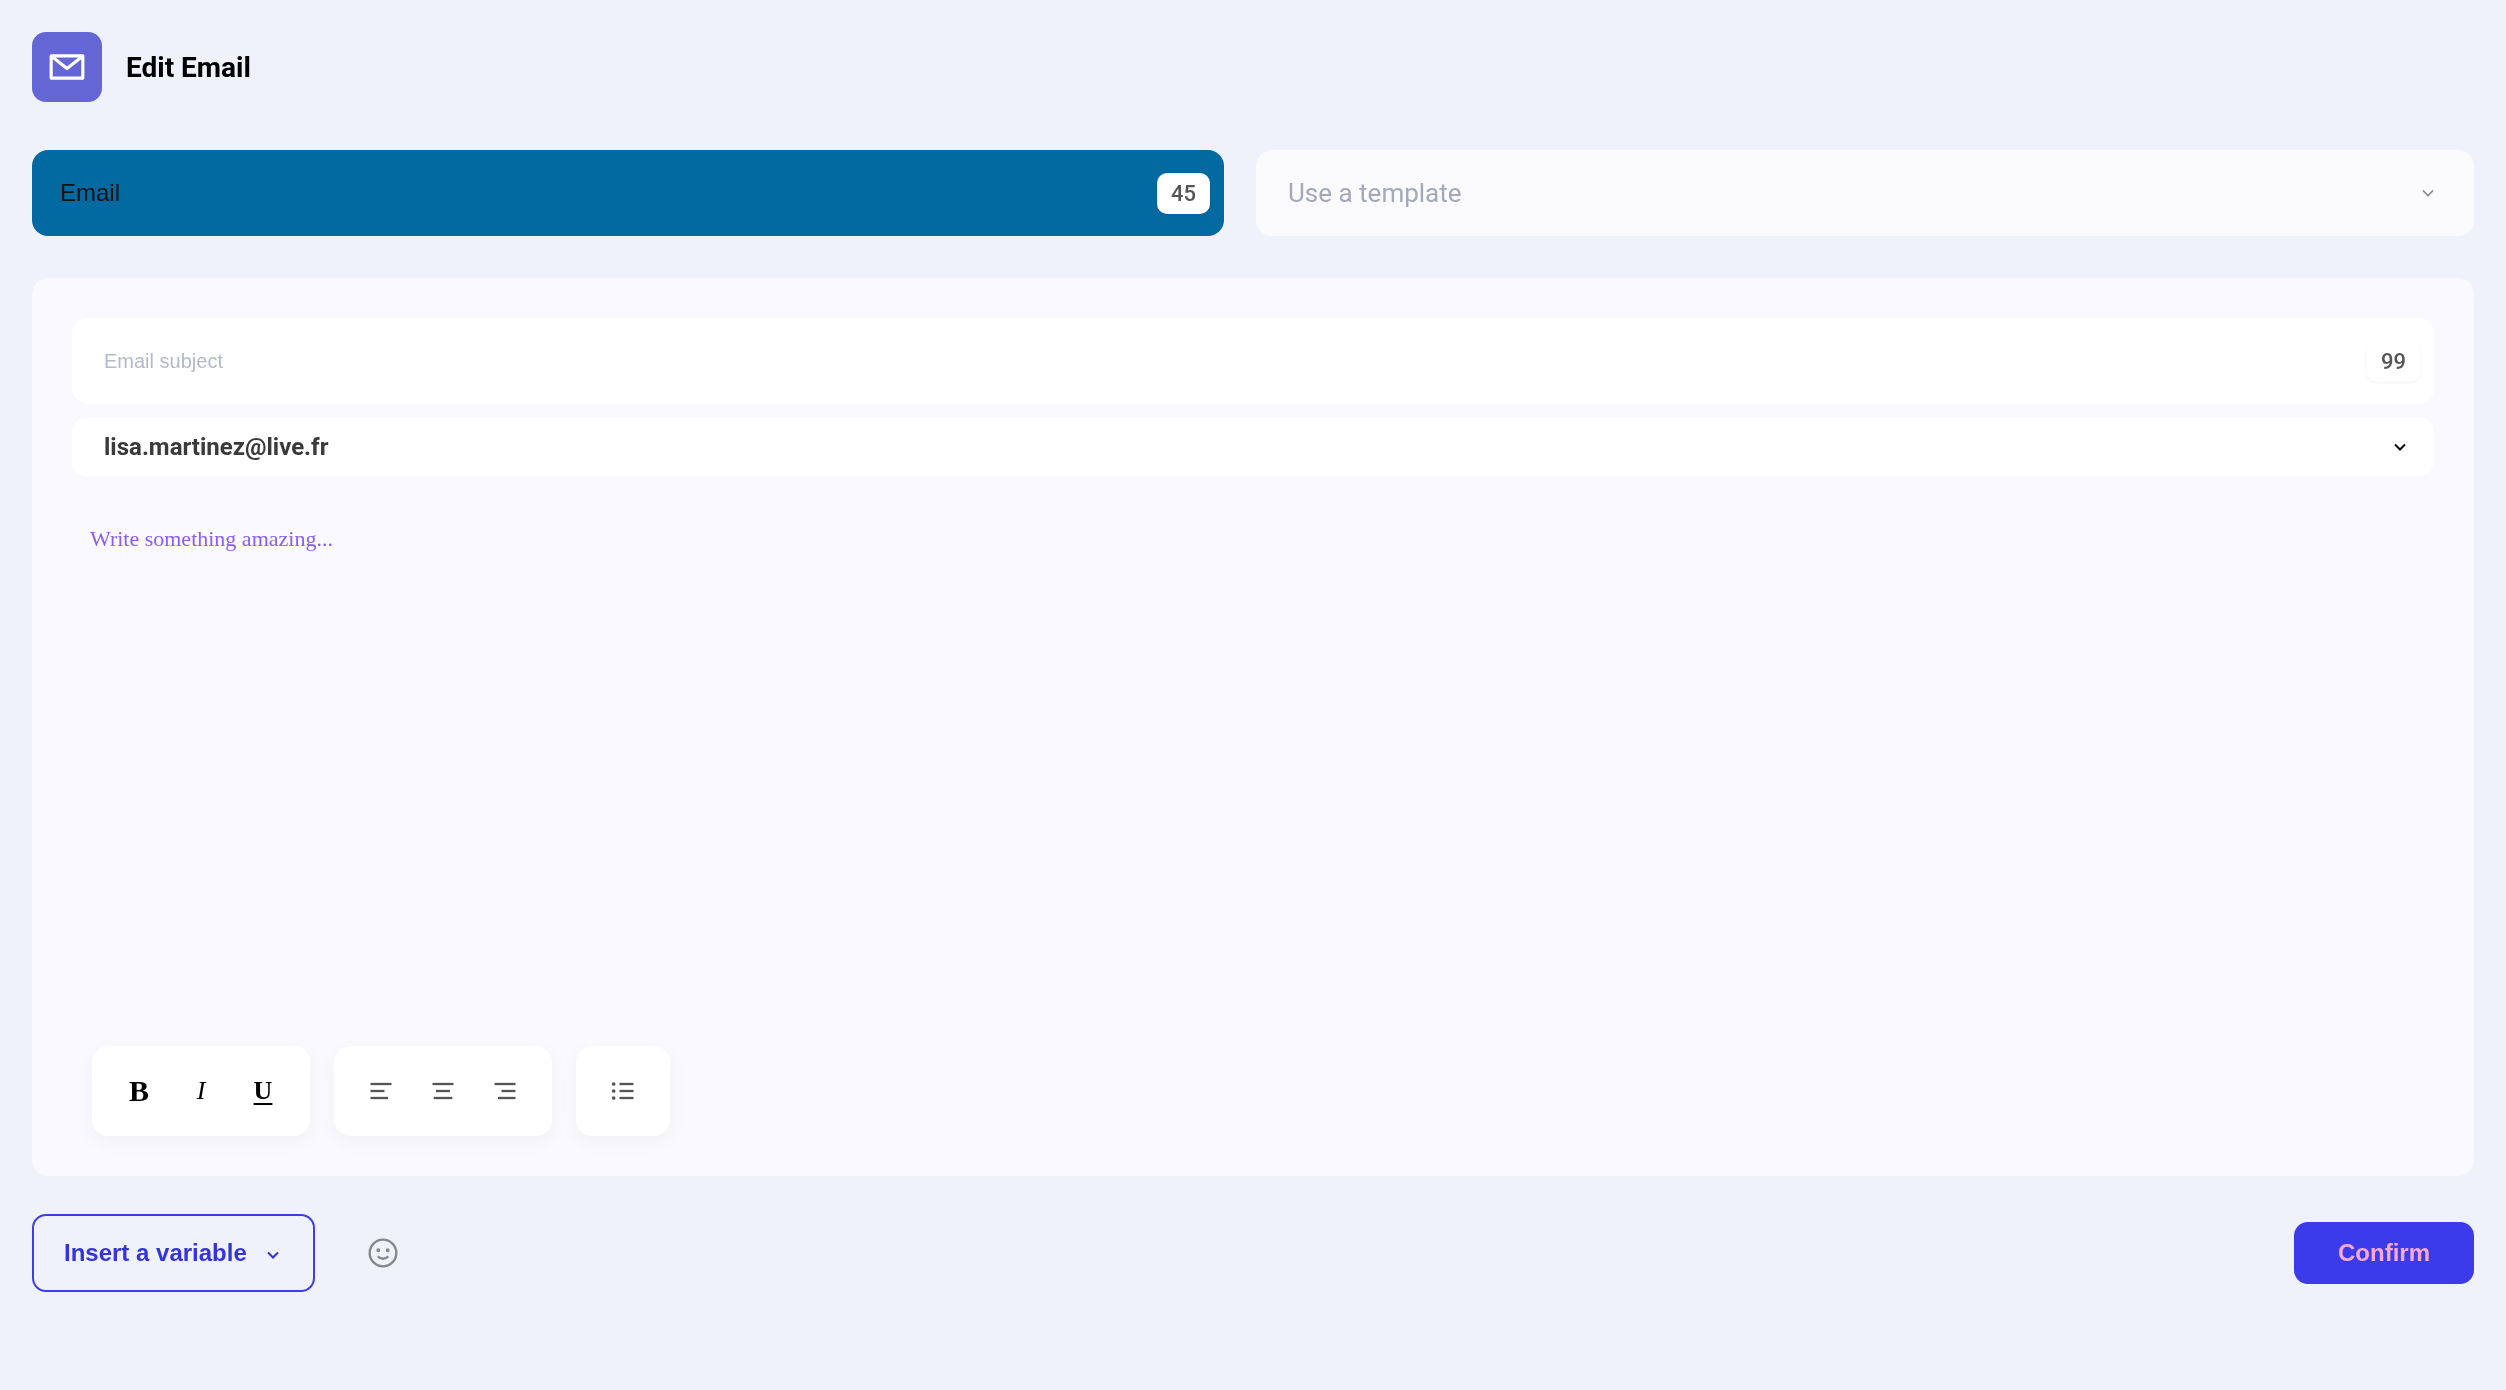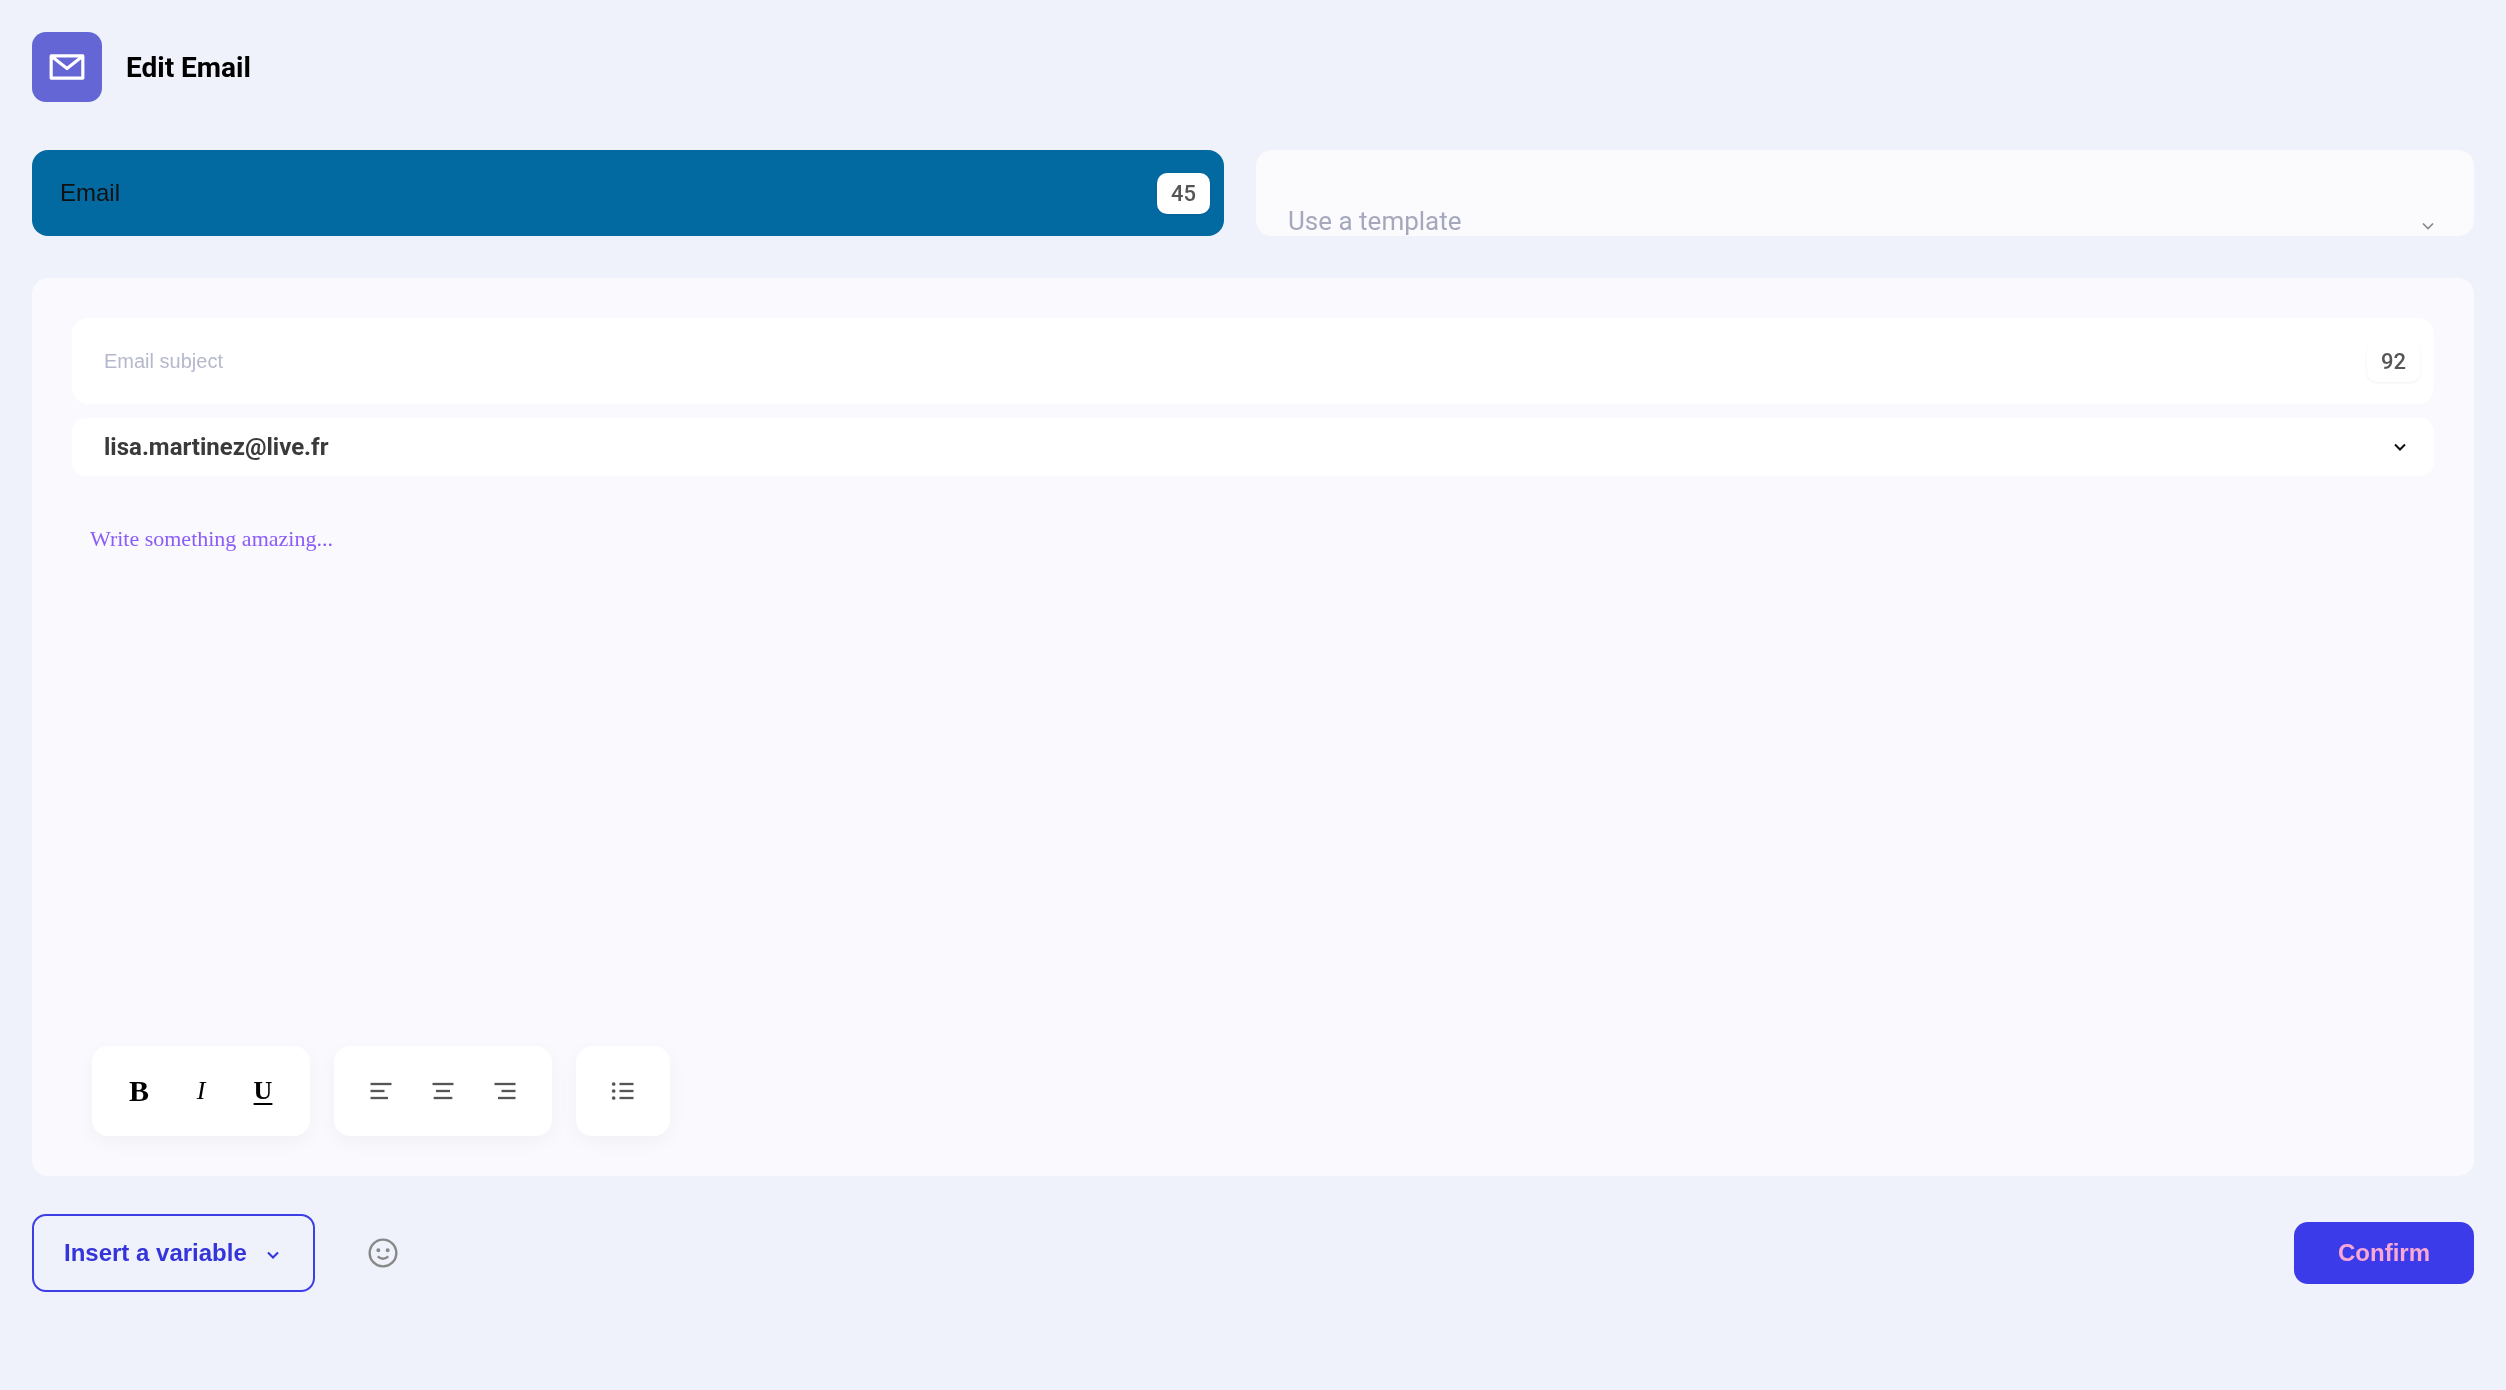--- a/index.html
+++ b/index.html
@@ -73,21 +73,21 @@
       font-size: 22px;
       color: #555;
       box-shadow: 0 1px 3px rgba(0,0,0,0.06);
       font-weight: 500;
     }
     .template-select {
       flex: 1;
       background: #fbfbfd;
       border-radius: 16px;
       display: flex;
-      align-items: flex-end;
+      align-items: center;
       justify-content: space-between;
       padding: 0 36px 0 32px;
       height: 86px;
       cursor: pointer;
       gap: 12px;
     }
     .template-select-label {
       font-size: 26px;
       color: #a5a8bd;
     }
@@ -284,21 +284,21 @@
       <svg viewBox="0 0 24 24">
           <polyline points="6 9 12 15 18 9"></polyline>
         </svg>
     </span>
   </div>
 </div>
 
 <div class="editor-card">
   <div class="subject-input-wrapper">
     <input type="text" placeholder="Email subject" style="">
-    <div class="count-badge">92</div>
+    <div class="count-badge">99</div>
   </div>
 
   <div class="sender-select">
     <span class="sender-select-value">lisa.martinez@live.fr</span>
     <span class="chevron-icon">
       <svg viewBox="0 0 24 24">
           <polyline points="6 9 12 15 18 9"></polyline>
         </svg>
     </span>
   </div>

